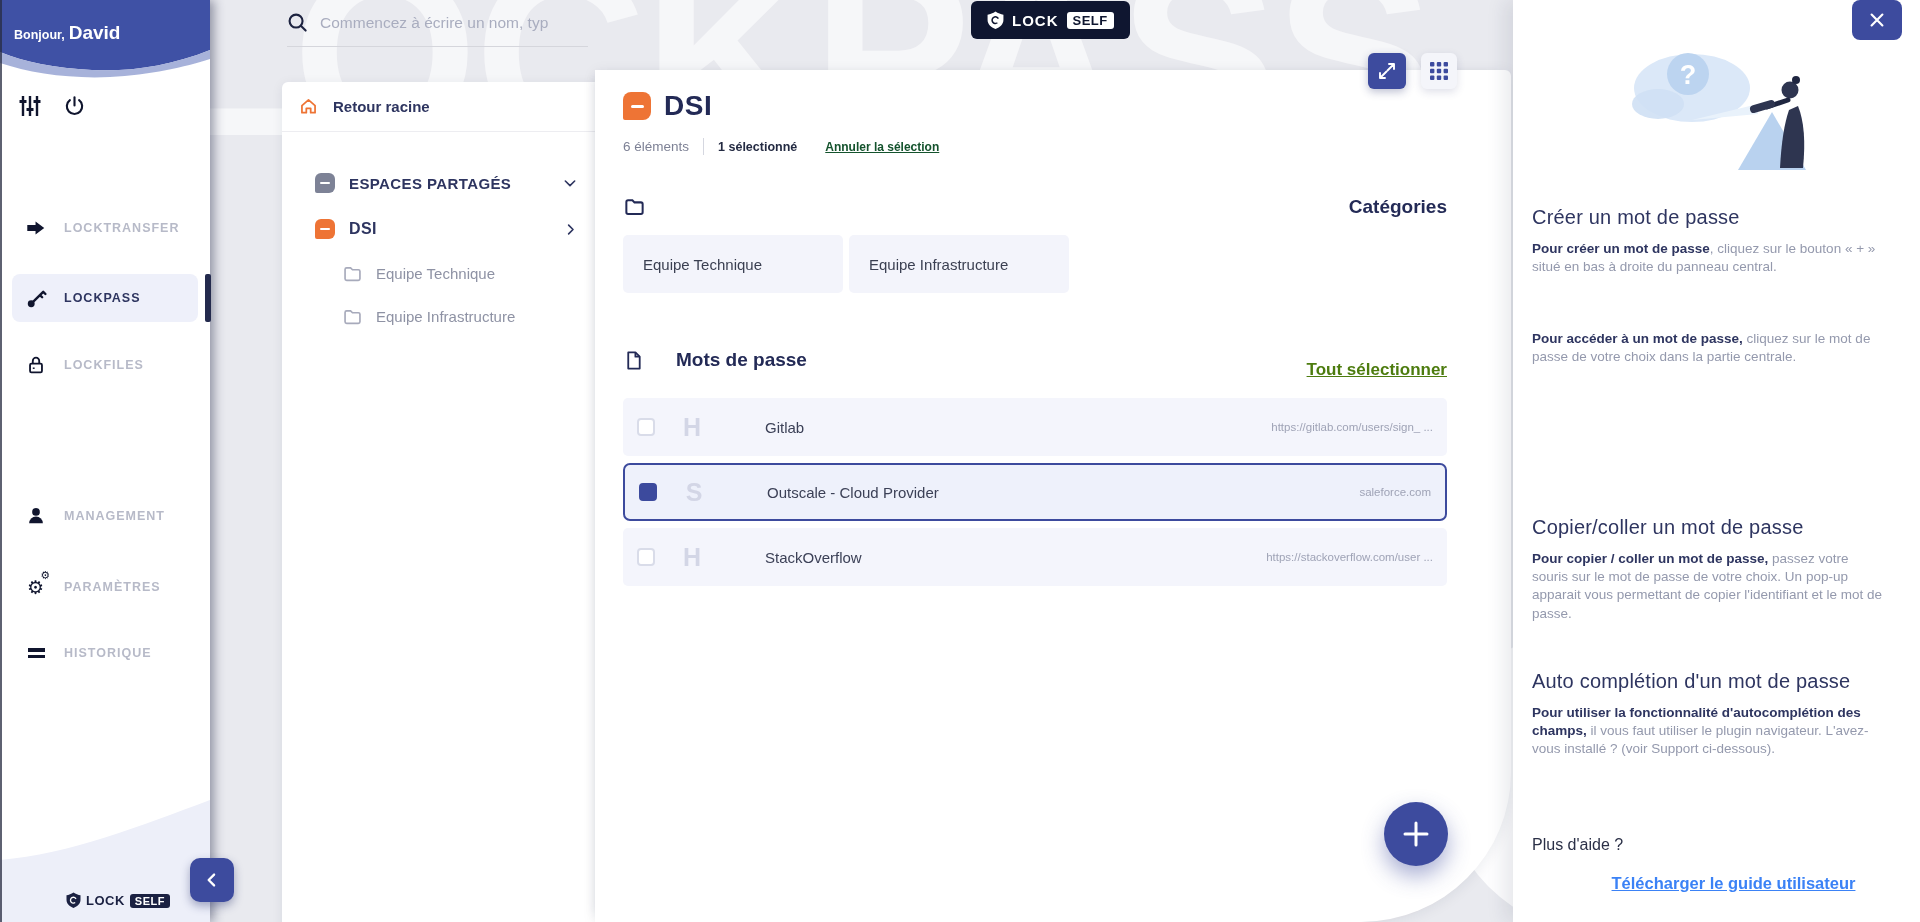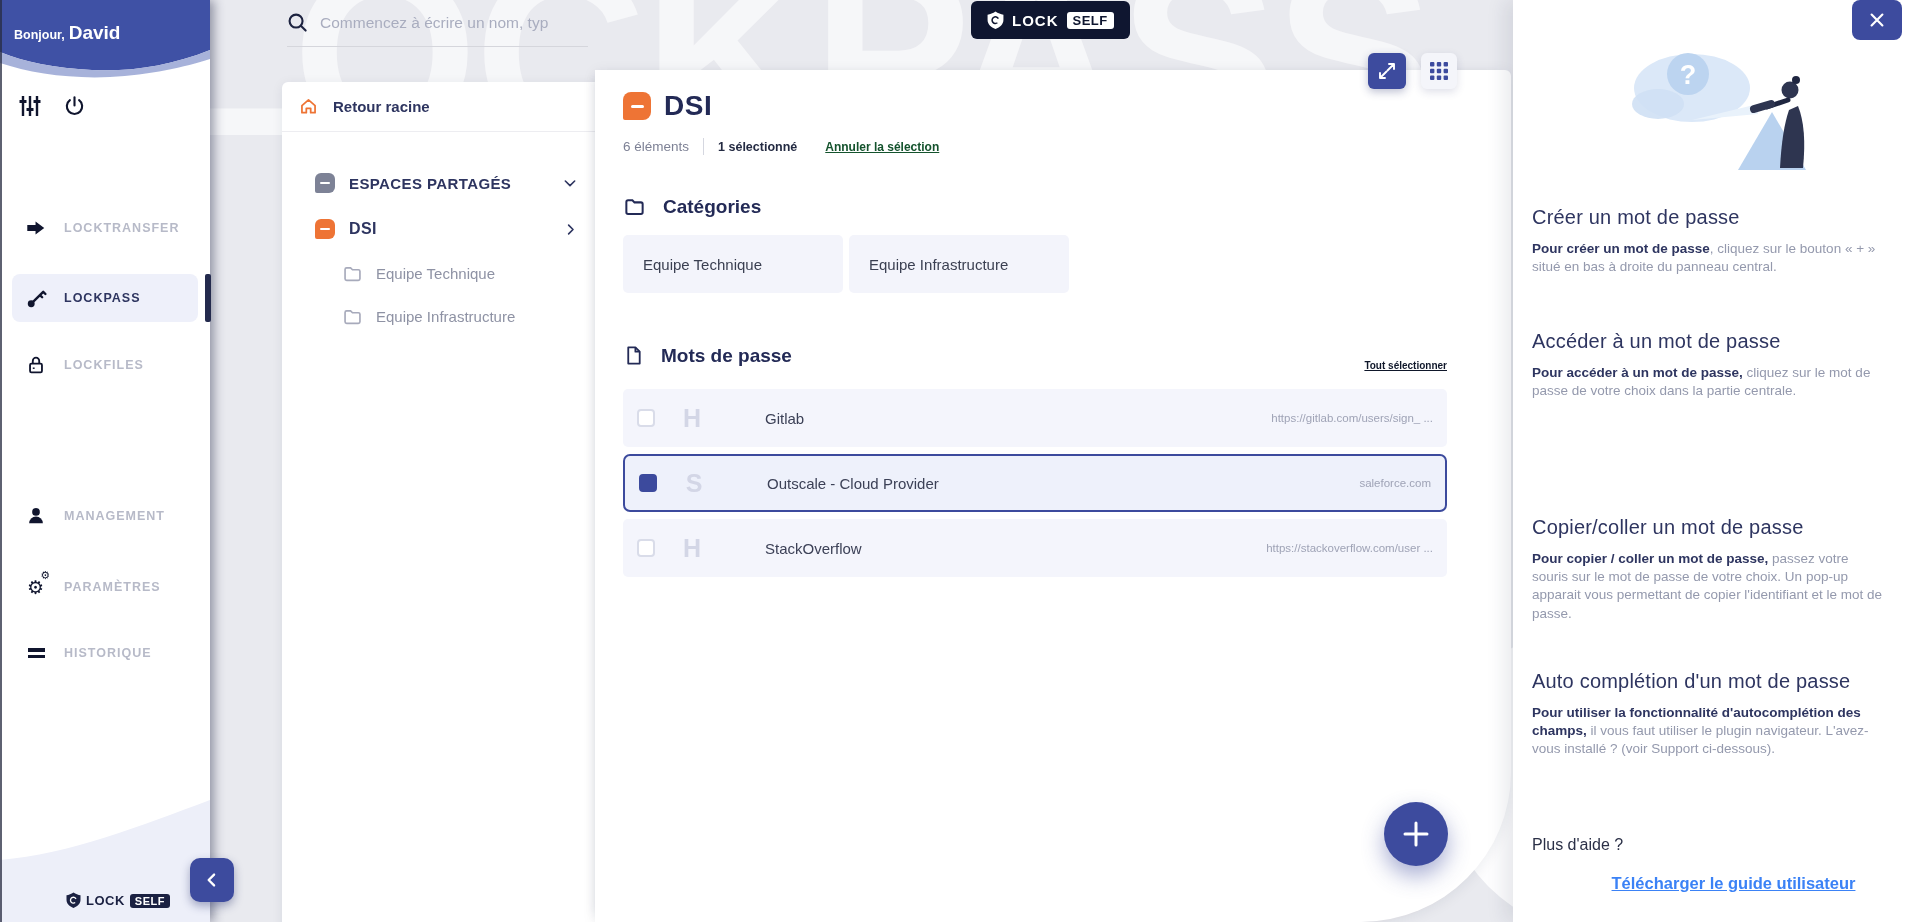--- a/index.html
+++ b/index.html
@@ -78,24 +78,24 @@
   .sq-icon { width:28px; height:28px; border-radius:8px 8px 8px 2px; background:#ee7435;
     display:flex; align-items:center; justify-content:center; flex:none; }
   .sq-icon i { display:block; width:13px; height:3px; background:#fff; border-radius:2px; }
   .dsi-title { font-size:28px; font-weight:800; color:#232a56; letter-spacing:.5px; }
   .meta { display:flex; align-items:center; gap:14px; margin-top:16px; }
   .meta .count { font-size:13.5px; color:#7d8195; }
   .meta .vdiv { width:1px; height:17px; background:#d5d7e0; }
   .meta .sel { font-size:12.5px; font-weight:700; color:#232a42; }
   .meta .cancel { font-size:12px; font-weight:600; color:#14532d; text-decoration:underline;
     margin-left:14px; cursor:pointer; }
-  .section-head { display:flex; align-items:center; gap:17px; margin-top:40px; }
+  .section-head { display:flex; align-items:center; gap:32px; margin-top:40px;justify-content:space-between; }
   .section-head.pw { margin-top:47px; }
   .section-head .st { font-size:19px; font-weight:800; color:#232a56; }
-  .select-all { margin-left:auto; font-size:10px; font-weight:600; color:#0f172a;
+  .select-all { margin-left:auto; font-size:17px; font-weight:600; color:#4d7c0f;
     text-decoration:underline; cursor:pointer;margin-top:20px; }
   .cards { display:flex; gap:6px; margin-top:17px; }
   .cat-card { width:220px; height:58px; background:#f3f4fb; border-radius:5px; display:flex;
     align-items:center; padding-left:20px; font-size:15px; color:#3a3f51; cursor:pointer; }
   .rows { margin-top:18px; display:flex; flex-direction:column; gap:7px; }
   .prow { height:58px; background:#f4f5fc; border-radius:5px; display:flex; align-items:center;
     padding:0 14px; cursor:pointer; }
   .prow.selected { background:#eef1fb; border:2px solid #3c4a9d; border-radius:7px; }
   .cbx { width:18px; height:18px; border-radius:4px; border:2px solid #d9dce9; background:#fff; flex:none; cursor:pointer; }
   .cbx.checked { background:#3c4a9d; border-color:#3c4a9d; }
@@ -400,21 +400,20 @@
     <path d="M158 72 L137 79" stroke="#1f2640" stroke-width="5" stroke-linecap="round"></path>
     <path d="M141 76 L124 81" stroke="#2e3550" stroke-width="8" stroke-linecap="round"></path>
     <circle cx="166" cy="52" r="4" fill="#1f2640"></circle>
   </svg>
 
   <div class="help-sec hs1">
     <h3>Créer un mot de passe</h3>
     <p><b>Pour créer un mot de passe</b><span>, cliquez sur le bouton « + » situé en bas à droite du panneau central.</span></p>
   </div>
   <div class="help-sec hs2">
-    <h3>Accéder à un mot de passe</h3>
     <p><b>Pour accéder à un mot de passe,</b><span> cliquez sur le mot de passe de votre choix dans la partie centrale.</span></p>
   </div>
   <div class="help-sec hs3">
     <h3>Copier/coller un mot de passe</h3>
     <p><b>Pour copier / coller un mot de passe,</b><span> passez votre souris sur le mot de passe de votre choix. Un pop-up apparait vous permettant de copier l'identifiant et le mot de passe.</span></p>
   </div>
   <div class="help-sec hs4">
     <h3>Auto complétion d'un mot de passe</h3>
     <p><b>Pour utiliser la fonctionnalité d'autocomplétion des champs,</b><span> il vous faut utiliser le plugin navigateur. L'avez-vous installé ? (voir Support ci-dessous).</span></p>
   </div>

